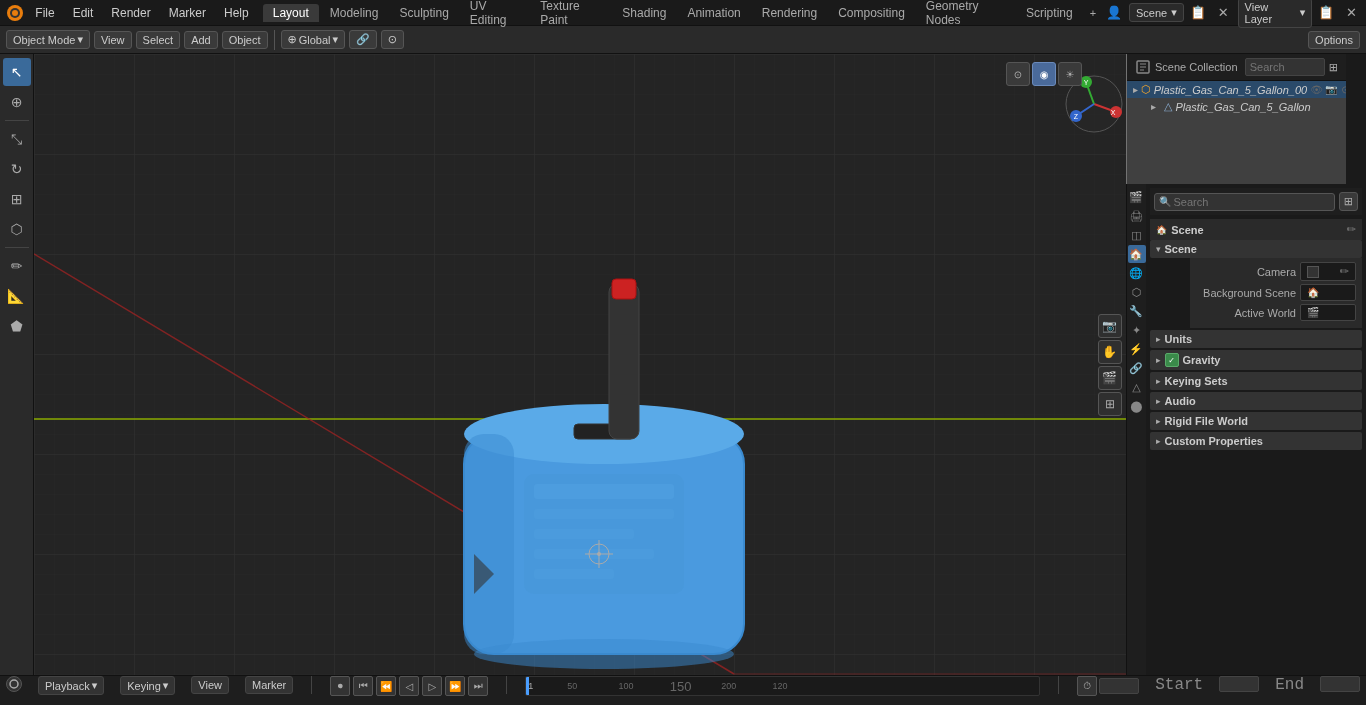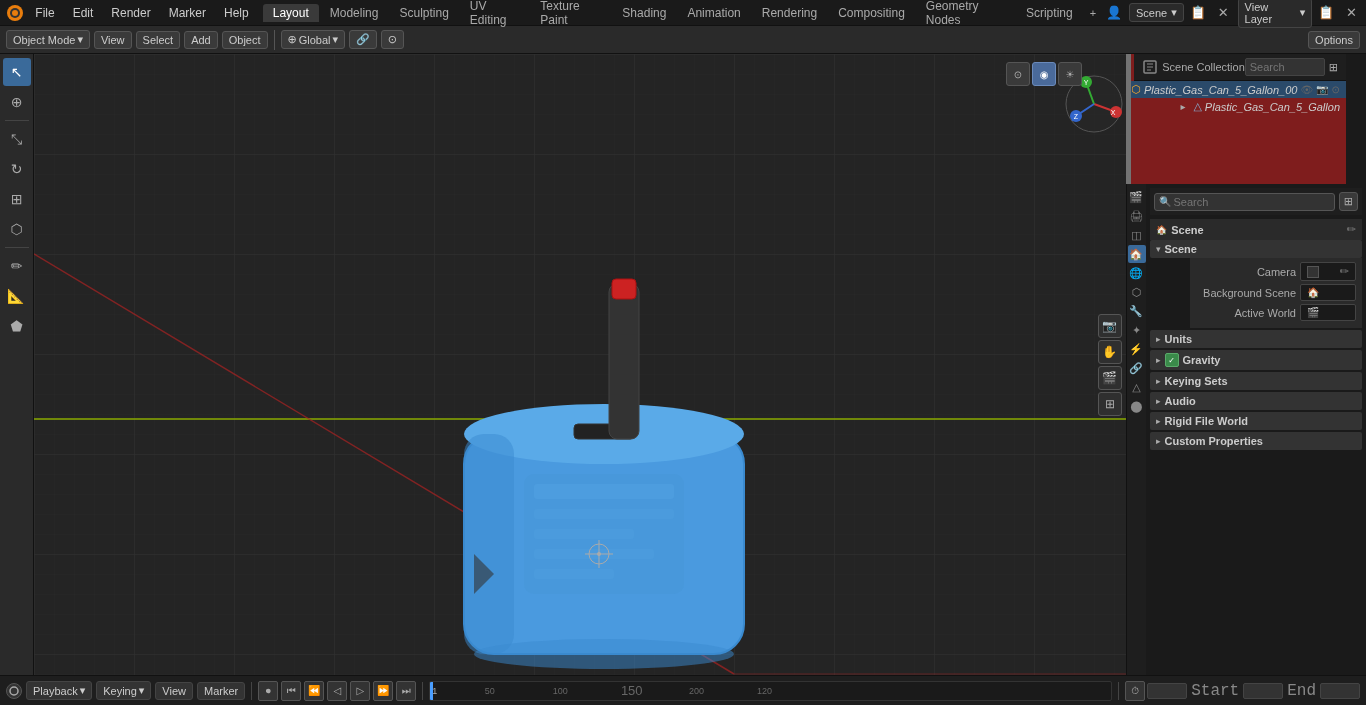--- a/index.html
+++ b/index.html
@@ -40,21 +40,21 @@
     .side-separator { width: 24px; height: 1px; background: #444; margin: 2px 0; }
 
     
     #viewport {
       flex: 1; position: relative; background: #242424; overflow: hidden;
     }
     .viewport-info { position: absolute; top: 8px; left: 8px; color: #aaa; font-size: 11px; }
     .viewport-info div:first-child { color: #ccc; font-size: 12px; }
 
     
-    #outliner { width: 220px; background: #7f1d1d; border-left: 5px solid #737373; overflow-y: auto; display: flex; flex-direction: column; align-items: flex-end; }
+    #outliner { width: 220px; background: #404040; border-left: 1px solid #737373; overflow-y: auto; display: flex; flex-direction: column; }
     #outliner-header { display: flex; align-items: center; padding: 4px 8px; background: #1e1e1e; border-bottom: 1px solid #111; }
     .outliner-title { font-size: 11px; color: #aaa; flex: 1; }
     .outliner-search { background: #333; border: 1px solid #444; color: #ccc; padding: 2px 4px; font-size: 11px; border-radius: 2px; width: 80px; }
     .outliner-item { display: flex; align-items: center; padding: 2px 6px; gap: 3px; cursor: pointer; }
     .outliner-item.selected { background: #2a4a6a; }
     .outliner-expand { color: #aaa; font-size: 10px; width: 10px; }
     .outliner-label { font-size: 11px; color: #ccc; flex: 1; font-style: italic; }
     .outliner-actions { display: flex; gap: 3px; }
     .outliner-action-icon { color: #666; font-size: 10px; cursor: pointer; }
 
@@ -74,21 +74,21 @@
     .prop-section-title { font-size: 11px; color: #ccc; font-weight: bold; }
     .prop-content { padding: 4px 6px; background: #2a2a2a; margin-left: 40px; }
     .prop-row { display: flex; align-items: center; margin-bottom: 3px; gap: 4px; }
     .prop-label { color: #aaa; font-size: 11px; flex: 1; text-align: right; min-width: 100px; }
     .prop-value { background: #1a1a1a; border: 1px solid #444; color: #ccc; padding: 2px 6px; font-size: 11px; border-radius: 2px; flex: 1; display: flex; align-items: center; gap: 3px; }
     .prop-checkbox { width: 14px; height: 14px; background: #3a8a4a; border: 1px solid #5aaa6a; border-radius: 2px; display: flex; align-items: center; justify-content: center; color: #fff; font-size: 8px; cursor: pointer; }
 
     
     #timeline {
       height: 30px; background: #1e1e1e; border-top: 1px solid #111;
-      display: flex; align-items: center; gap: 4px; padding: 0 6px;
+      display: flex; align-items: flex-start; gap: 16px; padding: 0 6px;
     }
     .tl-btn { background: #333; border: 1px solid #444; color: #ccc; padding: 2px 6px; font-size: 11px; border-radius: 3px; cursor: pointer; display: flex; align-items: center; gap: 2px; }
     .tl-separator { width: 1px; height: 18px; background: #444; margin: 0 2px; }
     .tl-input { background: #333; border: 1px solid #444; color: #ccc; padding: 1px 4px; font-size: 11px; border-radius: 2px; width: 40px; text-align: center; }
     .tl-label { color: #888; font-size: 16px; font-family: Liberation Mono, monospace; }
 
     
     .viewport-controls {
       position: absolute; right: 4px; top: 50%; transform: translateY(-50%);
       display: flex; flex-direction: column; gap: 2px;

